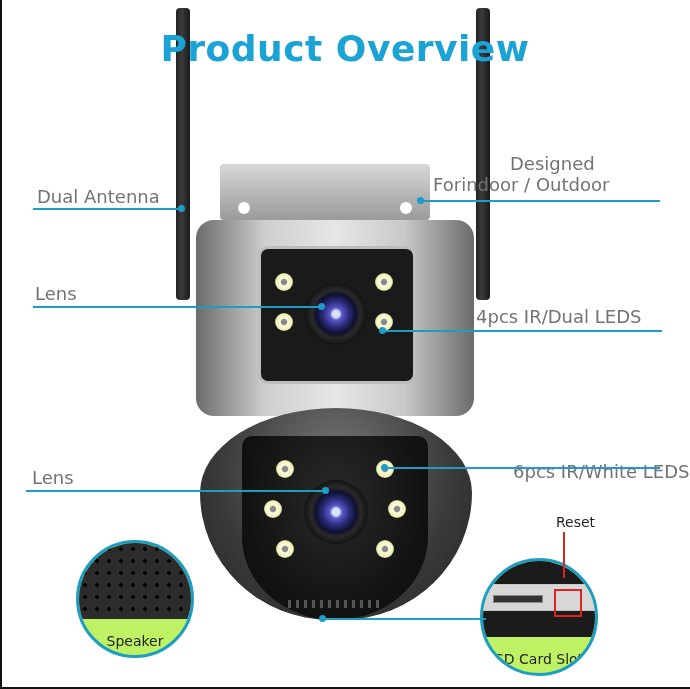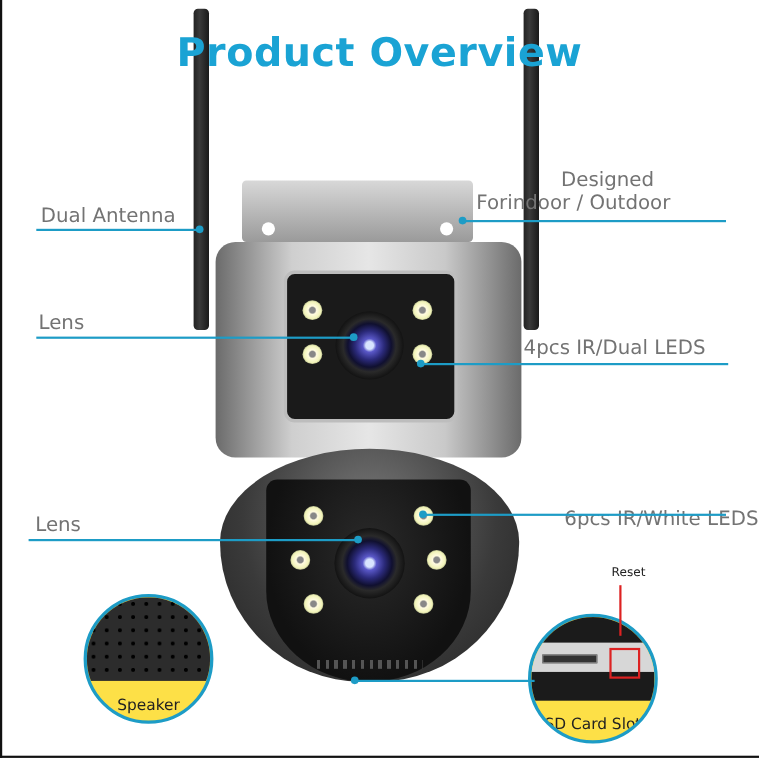--- a/index.html
+++ b/index.html
@@ -12,28 +12,28 @@
   .antenna{position:absolute;width:14px;background:linear-gradient(90deg,#222,#3a3a3a 40%,#1a1a1a);border-radius:4px;z-index:1;}
   .mount{position:absolute;left:220px;top:164px;width:210px;height:56px;background:linear-gradient(180deg,#d8d8d8,#9a9a9a);border-radius:4px;z-index:1;}
   .mount .hole{position:absolute;width:12px;height:12px;border-radius:50%;background:#fff;top:38px;}
   .upper{position:absolute;left:196px;top:220px;width:278px;height:196px;border-radius:18px;background:linear-gradient(90deg,#6b6b6b,#cfcfcf 25%,#e6e6e6 50%,#c9c9c9 75%,#6b6b6b);z-index:2;}
   .upper .win{position:absolute;left:62px;top:26px;width:152px;height:132px;border-radius:10px;background:#1a1a1a;border:3px solid #bdbdbd;}
   .lens{position:absolute;border-radius:50%;background:radial-gradient(circle at 50% 50%,#d8e4ff 0 8%,#5a58c8 14%,#2b2a7a 30%,#101030 45%,#2a2a2a 55%,#0c0c0c 75%);}
   .led{position:absolute;width:18px;height:18px;border-radius:50%;background:radial-gradient(circle,#888 0 20%,#fffbe0 30%,#f1f3b8 60%,#a3a880 75%,#333 90%);}
   .lower{position:absolute;left:200px;top:408px;width:272px;height:212px;border-radius:50% 50% 48% 48%/ 40% 40% 60% 60%;background:radial-gradient(ellipse at 50% 30%,#7a7a7a,#3a3a3a 60%,#222);z-index:2;}
   .lower .face{position:absolute;left:42px;top:28px;width:186px;height:184px;border-radius:10px 10px 50% 50%/10px 10px 45% 45%;background:radial-gradient(ellipse at 50% 35%,#2a2a2a,#111 70%);}
   .grille{position:absolute;left:88px;top:192px;width:96px;height:8px;background:repeating-linear-gradient(90deg,#555 0 3px,transparent 3px 8px);}
-  .circle{position:absolute;width:112px;height:112px;border-radius:50%;border:3px solid #1d9cc6;overflow:hidden;background:#fde047;z-index:3;}
+  .circle{position:absolute;width:112px;height:112px;border-radius:50%;border:3px solid #1d9cc6;overflow:hidden;background:#bef264;z-index:3;}
   .speaker-top{position:absolute;left:0;top:0;width:100%;height:68%;background:radial-gradient(circle,#000 1.6px,transparent 2px) 0 0/12px 12px,#2c2c2c;}
   .sd-top{position:absolute;left:0;top:0;width:100%;height:68%;background:linear-gradient(180deg,#1b1b1b 0 30%,#d7d7d7 31% 65%,#1b1b1b 66%);}
   .sd-slot{position:absolute;left:10px;top:34px;width:48px;height:6px;background:#333;border:1px solid #888;}
   .reset-box{position:absolute;left:71px;top:28px;width:24px;height:24px;border:2px solid #d22;}
   .circle .cap{position:absolute;left:0;bottom:6px;width:100%;text-align:center;font-size:14px;color:#222;}
   .reset-line{position:absolute;left:563px;top:532px;width:2px;height:46px;background:#d22;z-index:5;}
-  .reset-lbl{position:absolute;left:556px;top:514px;font-size:11px;color:#222;z-index:5;}
+  .reset-lbl{position:absolute;left:556px;top:514px;font-size:14px;color:#222;z-index:5;}
 </style>
 </head>
 <body>
 
 <div class="frame"></div>
 
 <div class="title">Product Overview</div>
 
 <div class="antenna" style="left:176px;top:8px;height:292px;"></div>
 <div class="antenna" style="left:476px;top:8px;height:292px;"></div>

